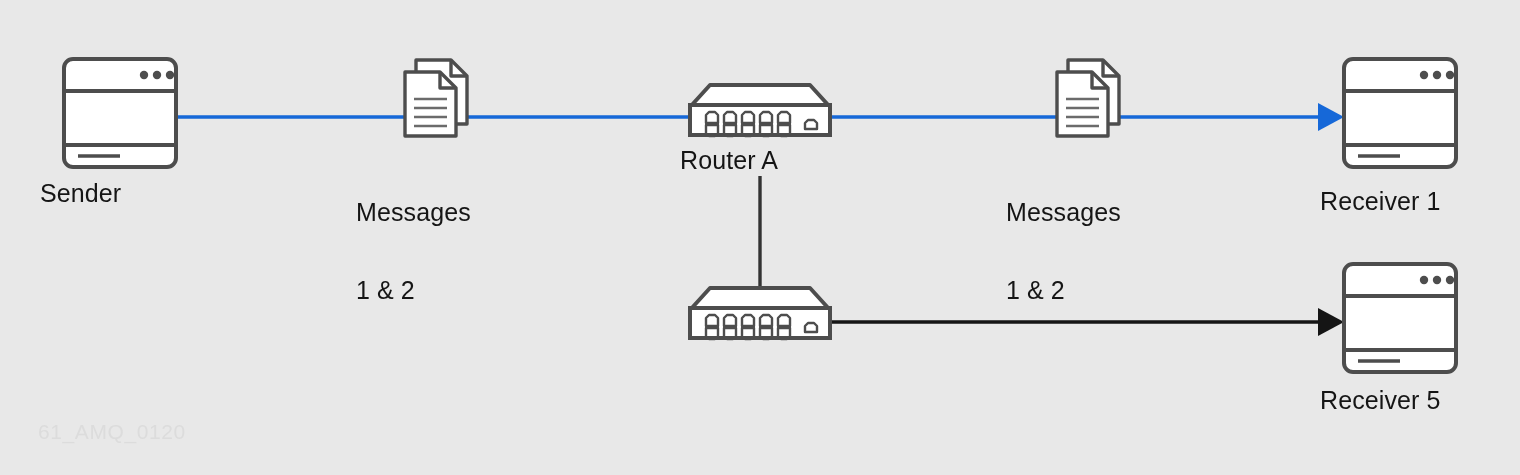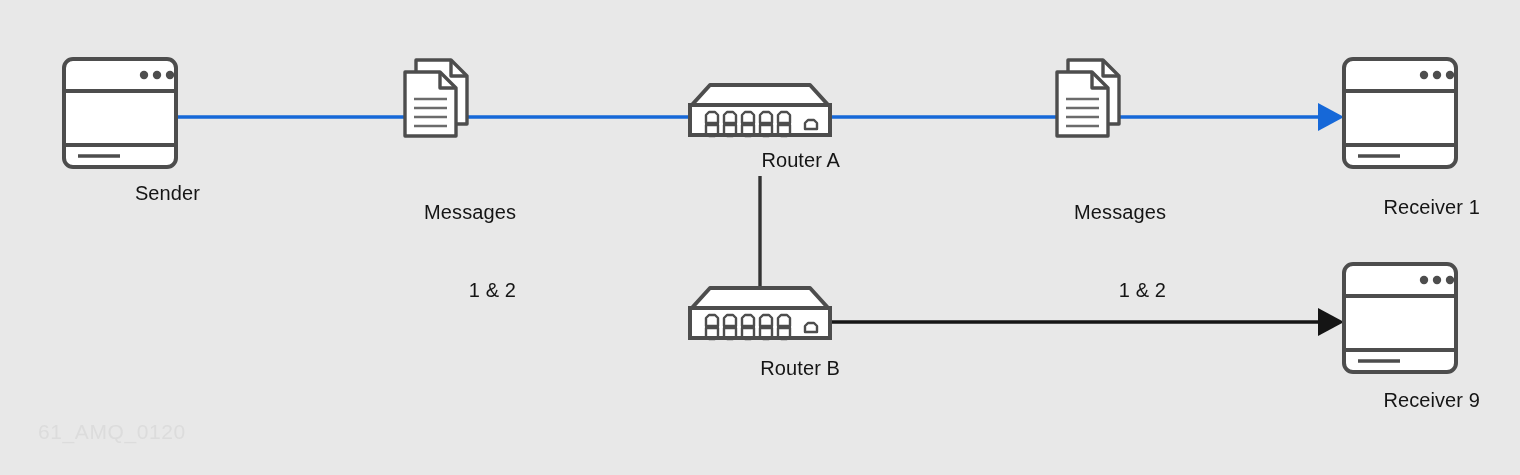--- a/index.html
+++ b/index.html
@@ -20,24 +20,24 @@
   #diagram-svg {
     position: absolute;
     top: 0;
     left: 0;
     width: 1520px;
     height: 475px;
     display: block;
   }
   .node-label {
     position: absolute;
-    text-align: right;
+    text-align: left;
     color: #151515;
     font-family: "Liberation Sans", sans-serif;
-    font-size: 20px;
+    font-size: 25px;
     line-height: 26px;
     white-space: pre;
     letter-spacing: 0.1px;
   }
   .watermark {
     position: absolute;
     left: 38px;
     top: 420px;
     color: #dcdcdc;
     font-family: "Liberation Sans", sans-serif;
@@ -156,21 +156,20 @@
     <div>1 &amp; 2</div>
   </div>
 
   <div class="node-label" style="left:680px; top:147px; width:160px;">Router A</div>
 
   <div class="node-label" style="left:1006px; top:147px; width:160px;">
     <div>Messages</div>
     <div>1 &amp; 2</div>
   </div>
 
-  <div class="node-label" style="left:1320px; top:194px; width:160px;">Receiver 1</div>
+  <div class="node-label" style="left:1320px; top:188px; width:160px;">Receiver 1</div>
 
-  <div class="node-label" style="left:680px; top:355px; width:160px;">Router B</div>
 
-  <div class="node-label" style="left:1320px; top:387px; width:160px;">Receiver 9</div>
+  <div class="node-label" style="left:1320px; top:387px; width:160px;">Receiver 5</div>
 
   <div class="watermark">61_AMQ_0120</div>
 
 </div>
 
 </body></html>

